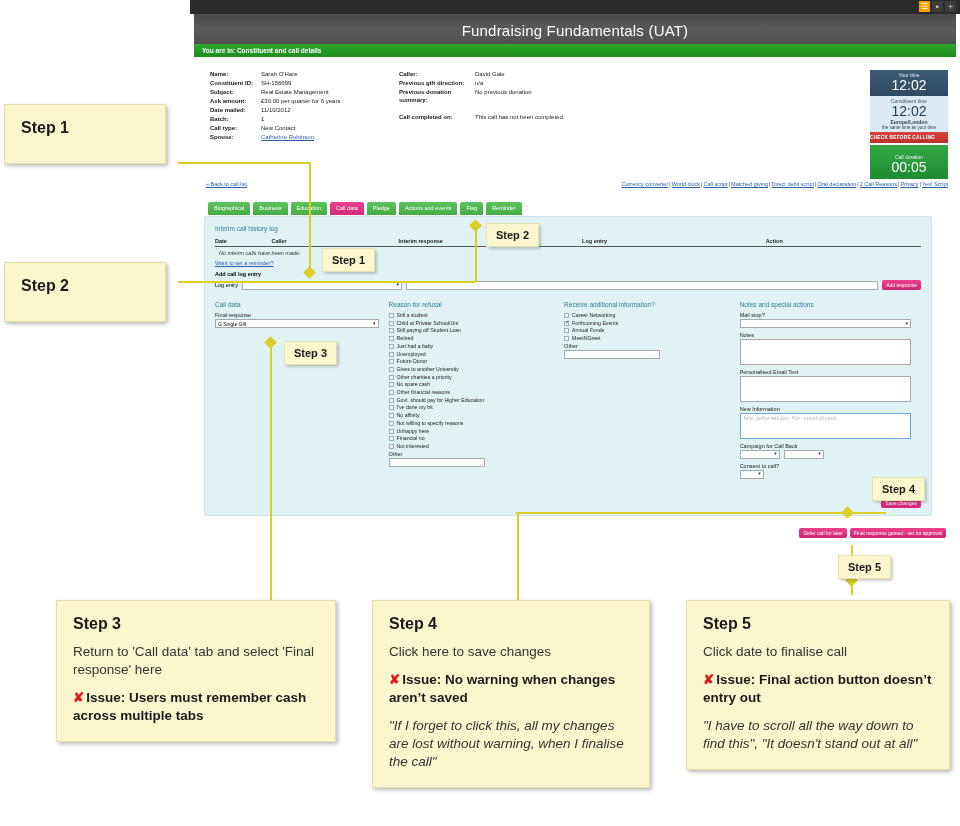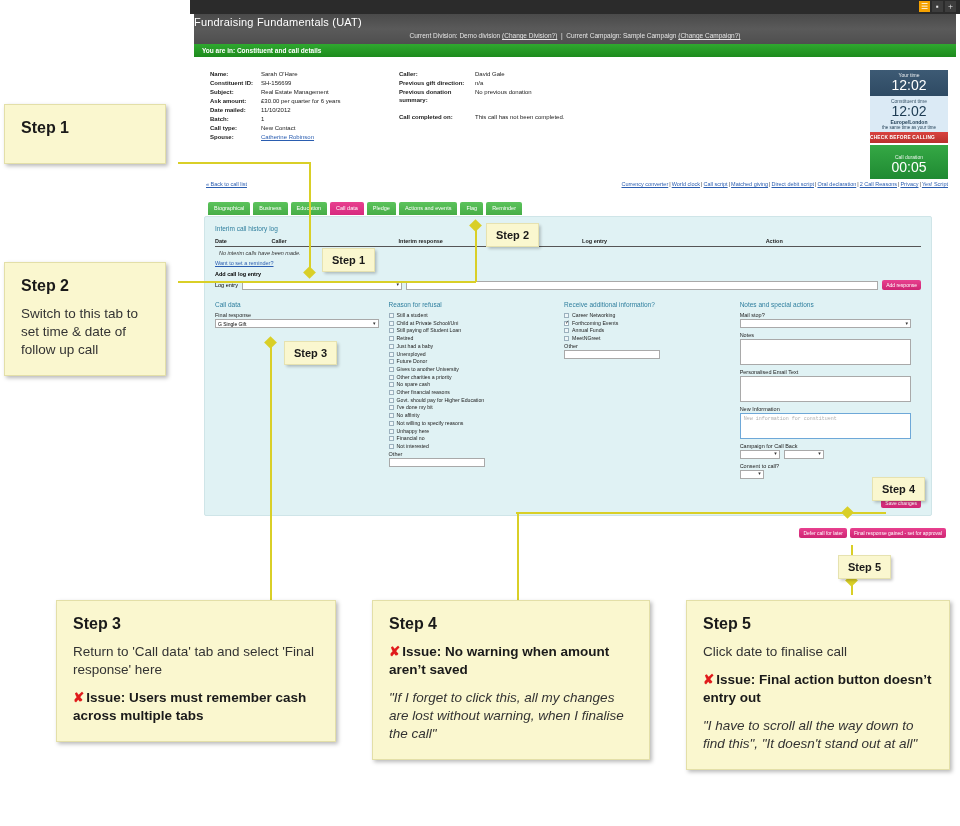--- a/index.html
+++ b/index.html
@@ -23,21 +23,21 @@
   .chrome-btns { position:absolute; right:4px; top:1px; display:flex; gap:2px; }
   .chrome-btn { width:11px; height:11px; background:#3d3d3d; color:#e8e8e8;
     font-size:8px; line-height:11px; text-align:center; }
   .chrome-btn.amber { background:#f5a100; color:#fff; }
 
   .app-header {
     position:absolute; left:4px; top:14px; right:4px; height:30px;
     background:linear-gradient(to bottom,#4a4a4a,#5a5a5a 50%,#4f4f4f);
     color:#fff;
   }
-  .app-title { text-align:left; font-size:11px; padding-top:2px; letter-spacing:.2px; }
+  .app-title { text-align:center; font-size:15px; padding-top:8px; letter-spacing:.2px; }
   .app-subbar { text-align:center; font-size:6.5px; padding-top:4px; color:#e6e6e6; }
   .app-subbar a { color:#e6e6e6; }
   .green-bar {
     position:absolute; left:4px; top:44px; right:4px; height:13px;
     background:linear-gradient(to bottom,#2fa82f,#1d8b1d);
     color:#fff; font-size:6.5px; font-weight:bold; padding:3px 0 0 8px;
   }
 
   .detail-area { position:absolute; left:4px; top:57px; right:4px; height:120px; background:#fff; }
   .det-col { position:absolute; font-size:6px; color:#222; }
@@ -475,32 +475,32 @@
 <div class="tag" style="left:284px; top:341px;">Step 3</div>
 <div class="tag" style="left:872px; top:477px;">Step 4</div>
 <div class="tag" style="left:838px; top:555px;">Step 5</div>
 
 <div class="note" style="left:4px; top:104px; width:162px;">
   <h3>Step 1</h3>
 </div>
 
 <div class="note" style="left:4px; top:262px; width:162px;">
   <h3>Step 2</h3>
-  <p>Switch to this tab to set time &amp; date of follow up call</p>
 </div>
 
 <div class="note" style="left:56px; top:600px; width:280px;">
   <h3>Step 3</h3>
   <p>Return to 'Call data' tab and select 'Final response' here</p>
   <p class="issue"><span class="x">✘</span><span>Issue: Users must remember cash across multiple tabs</span></p>
 </div>
 
 <div class="note" style="left:372px; top:600px; width:278px;">
   <h3>Step 4</h3>
-  <p class="issue"><span class="x">✘</span><span>Issue: No warning when amount aren’t saved</span></p>
+  <p>Click here to save changes</p>
+  <p class="issue"><span class="x">✘</span><span>Issue: No warning when changes aren’t saved</span></p>
   <p class="quote">"If I forget to click this, all my changes are lost without warning, when I finalise the call"</p>
 </div>
 
 <div class="note" style="left:686px; top:600px; width:264px;">
   <h3>Step 5</h3>
   <p>Click date to finalise call</p>
   <p class="issue"><span class="x">✘</span><span>Issue: Final action button doesn’t entry out</span></p>
   <p class="quote">"I have to scroll all the way down to find this", "It doesn't stand out at all"</p>
 </div>
 

